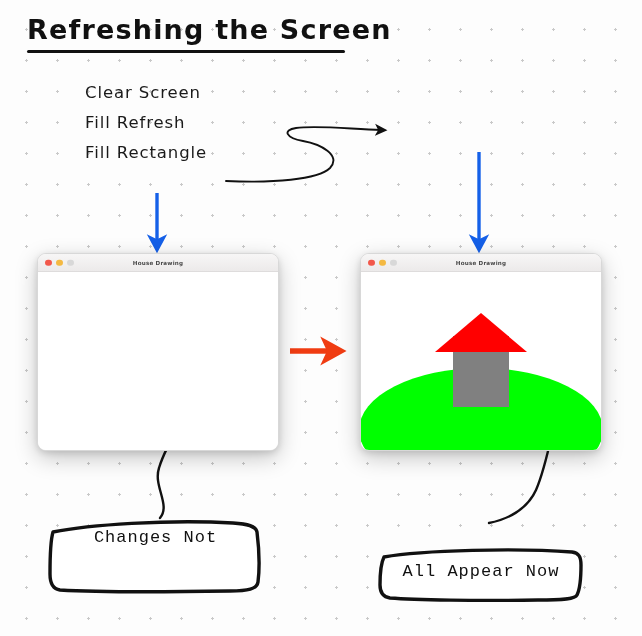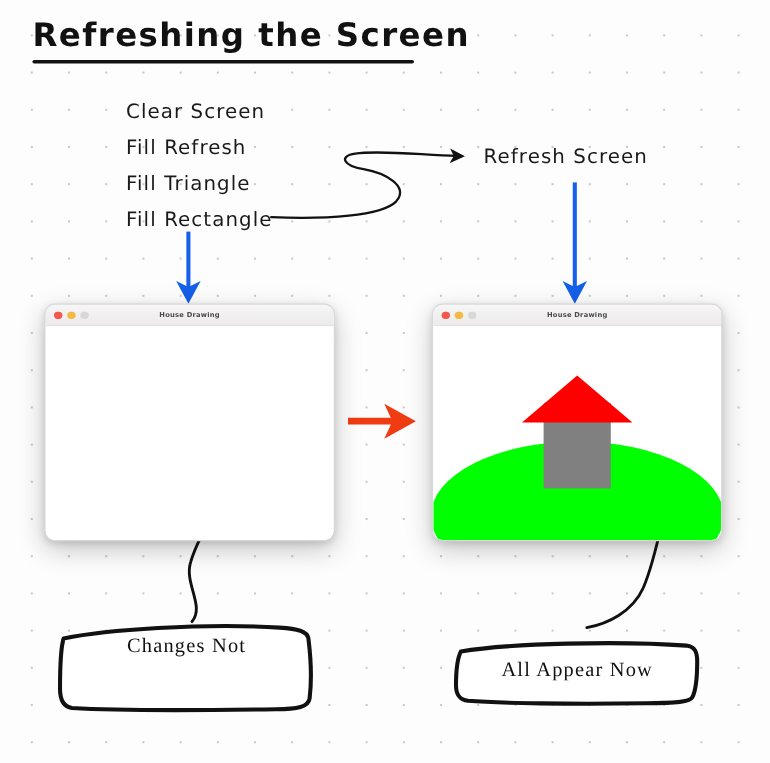--- a/index.html
+++ b/index.html
@@ -54,21 +54,20 @@
     top: 78px;
     width: 200px;
   }
   .step-item {
     font-family: "DejaVu Sans", sans-serif;
     font-size: 16.5px;
     letter-spacing: 0.9px;
     color: #1a1a1a;
     line-height: 30px;
     white-space: nowrap;
-    margin-left: 20px;
   }
 
   
   #refresh-label {
     position: absolute;
     left: 403px;
     top: 121px;
     font-family: "DejaVu Sans", sans-serif;
     font-size: 16.5px;
     letter-spacing: 0.9px;
@@ -155,47 +154,45 @@
   .callout svg {
     position: absolute;
     left: 0;
     top: 0;
     overflow: visible;
   }
   .callout-text {
     position: absolute;
     width: 100%;
     text-align: center;
-    font-family: Liberation Serif, serif;
+    font-family: Liberation Mono, monospace;
     font-size: 17px;
     letter-spacing: 1px;
     color: #111;
     line-height: 30px;
   }
   #callout-left { left: 48px; top: 512px; width: 215px; height: 82px; }
   #callout-left .callout-text { top: 11px; }
-  #callout-right { left: 378px; top: 529px; width: 206px; height: 60px; }
+  #callout-right { left: 378px; top: 543px; width: 206px; height: 60px; }
   #callout-right .callout-text { top: 14px; }
 </style>
 </head>
 <body>
 
 <div id="canvas">
 
   <div id="title">Refreshing the Screen</div>
   <div id="title-underline"></div>
 
   <div id="steps">
     <div class="step-item">Clear Screen</div>
     <div class="step-item">Fill Refresh</div>
-    <div class="step-item">Fill Triangle</div>
     <div class="step-item">Fill Rectangle</div>
   </div>
 
-  <div id="refresh-label">Refresh Screen</div>
 
   <svg id="overlay" viewBox="0 0 642 636">
     <defs>
       <marker id="bluehead" markerWidth="7" markerHeight="7" refX="2.6" refY="3.2" orient="auto" markerUnits="strokeWidth">
         <path d="M0,0.2 L5.6,3.2 L0,6.2 L1.5,3.2 Z" fill="#1560E8"></path>
       </marker>
       <marker id="redhead" markerWidth="5.4" markerHeight="5.4" refX="2.1" refY="2.7" orient="auto" markerUnits="strokeWidth">
         <path d="M0,0.1 L4.7,2.7 L0,5.3 L1.2,2.7 Z" fill="#F03C12"></path>
       </marker>
       <marker id="blackhead" markerWidth="8" markerHeight="8" refX="3.2" refY="3.4" orient="auto" markerUnits="strokeWidth">

